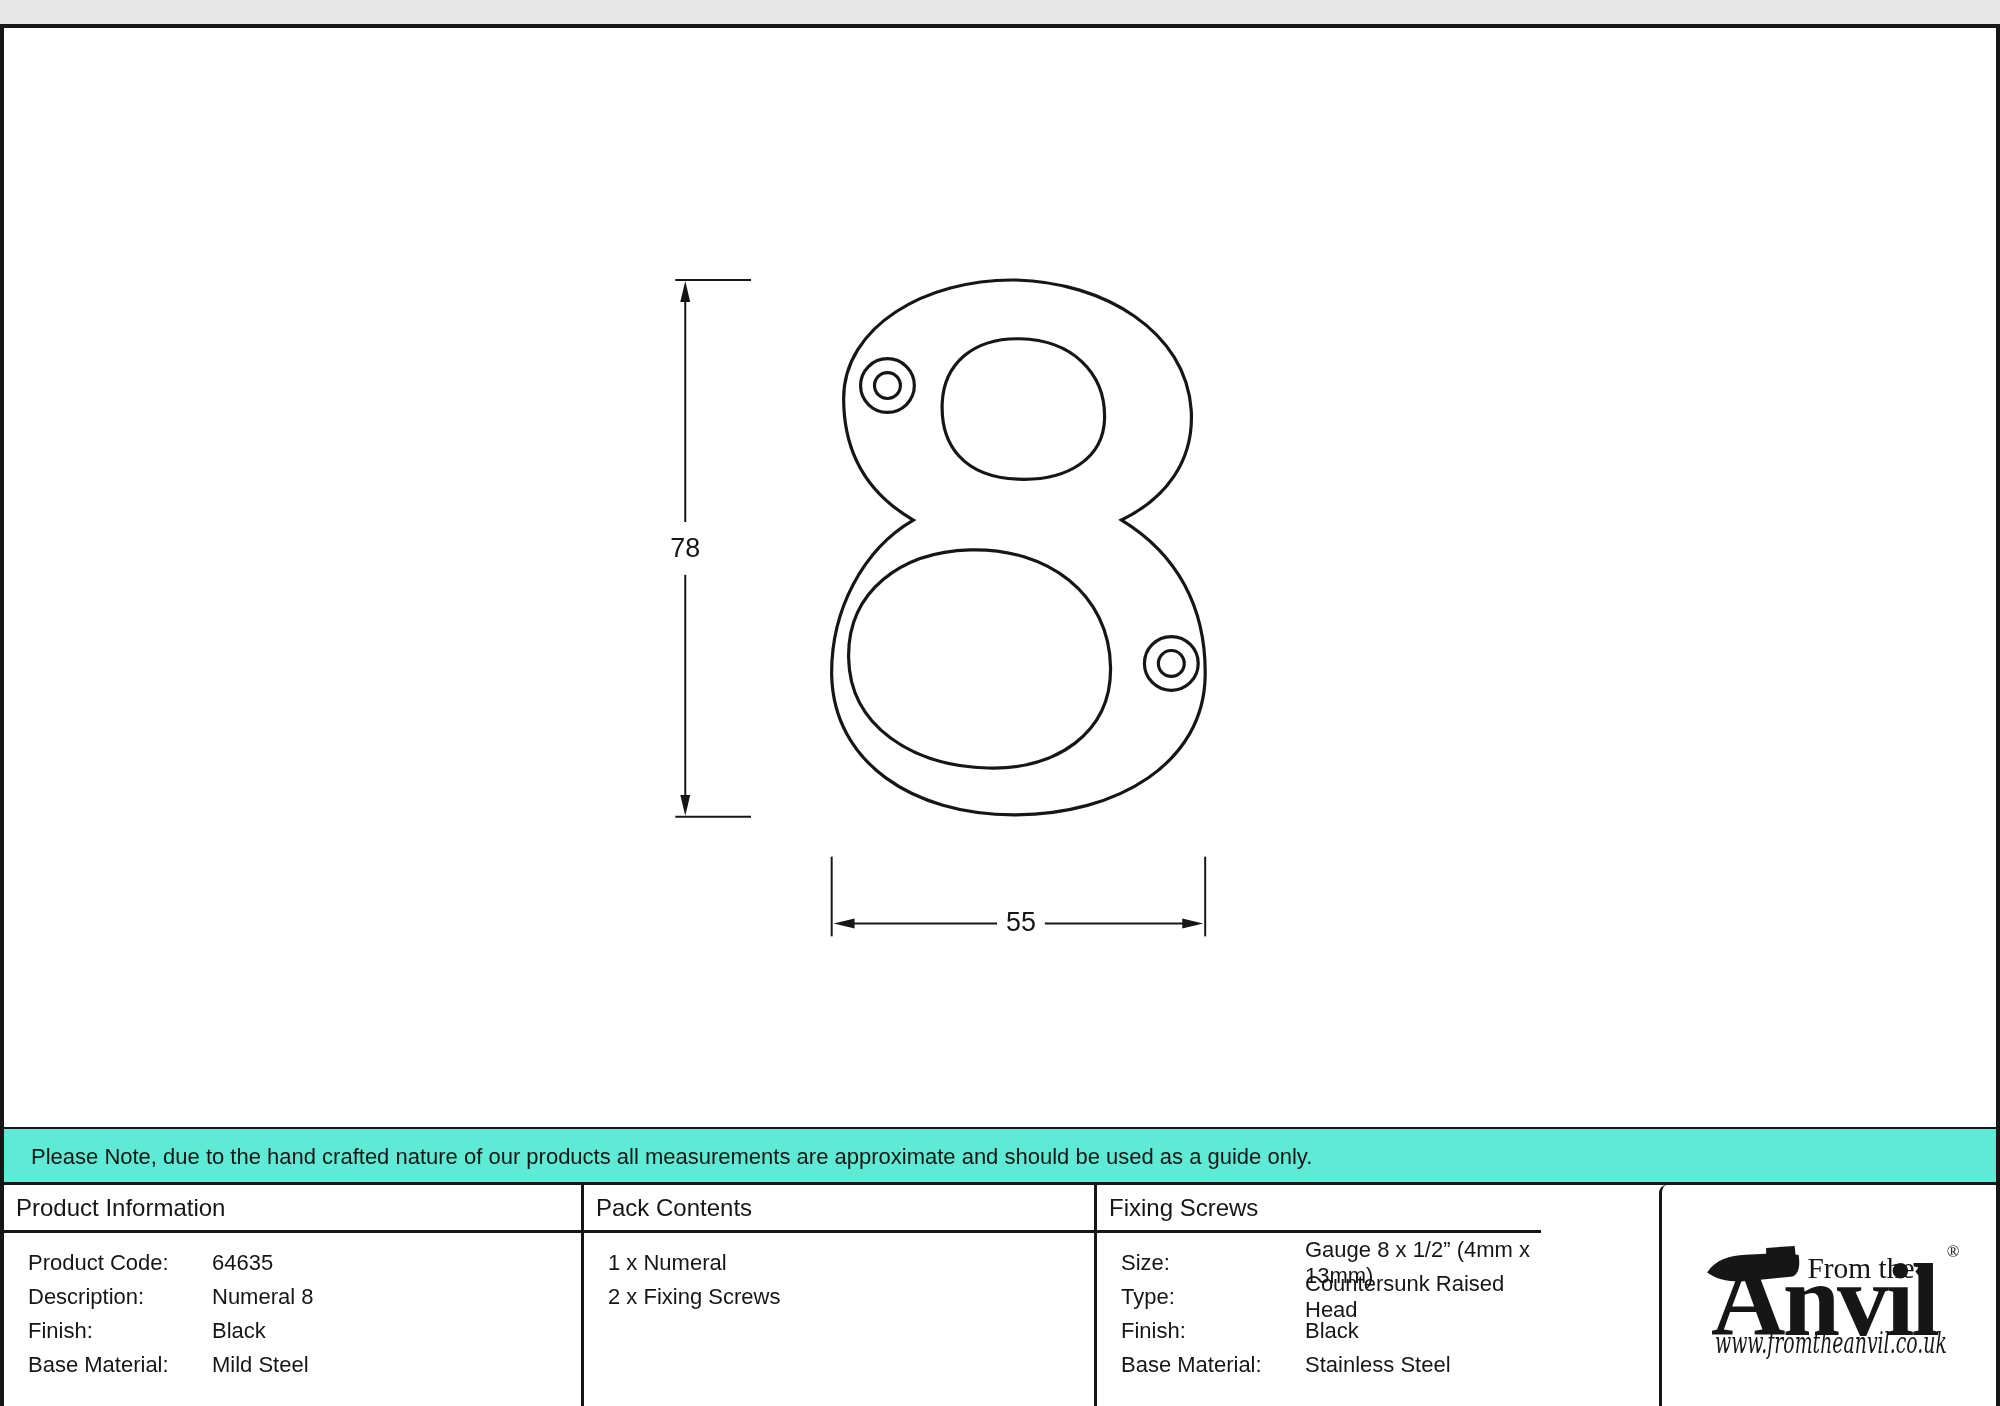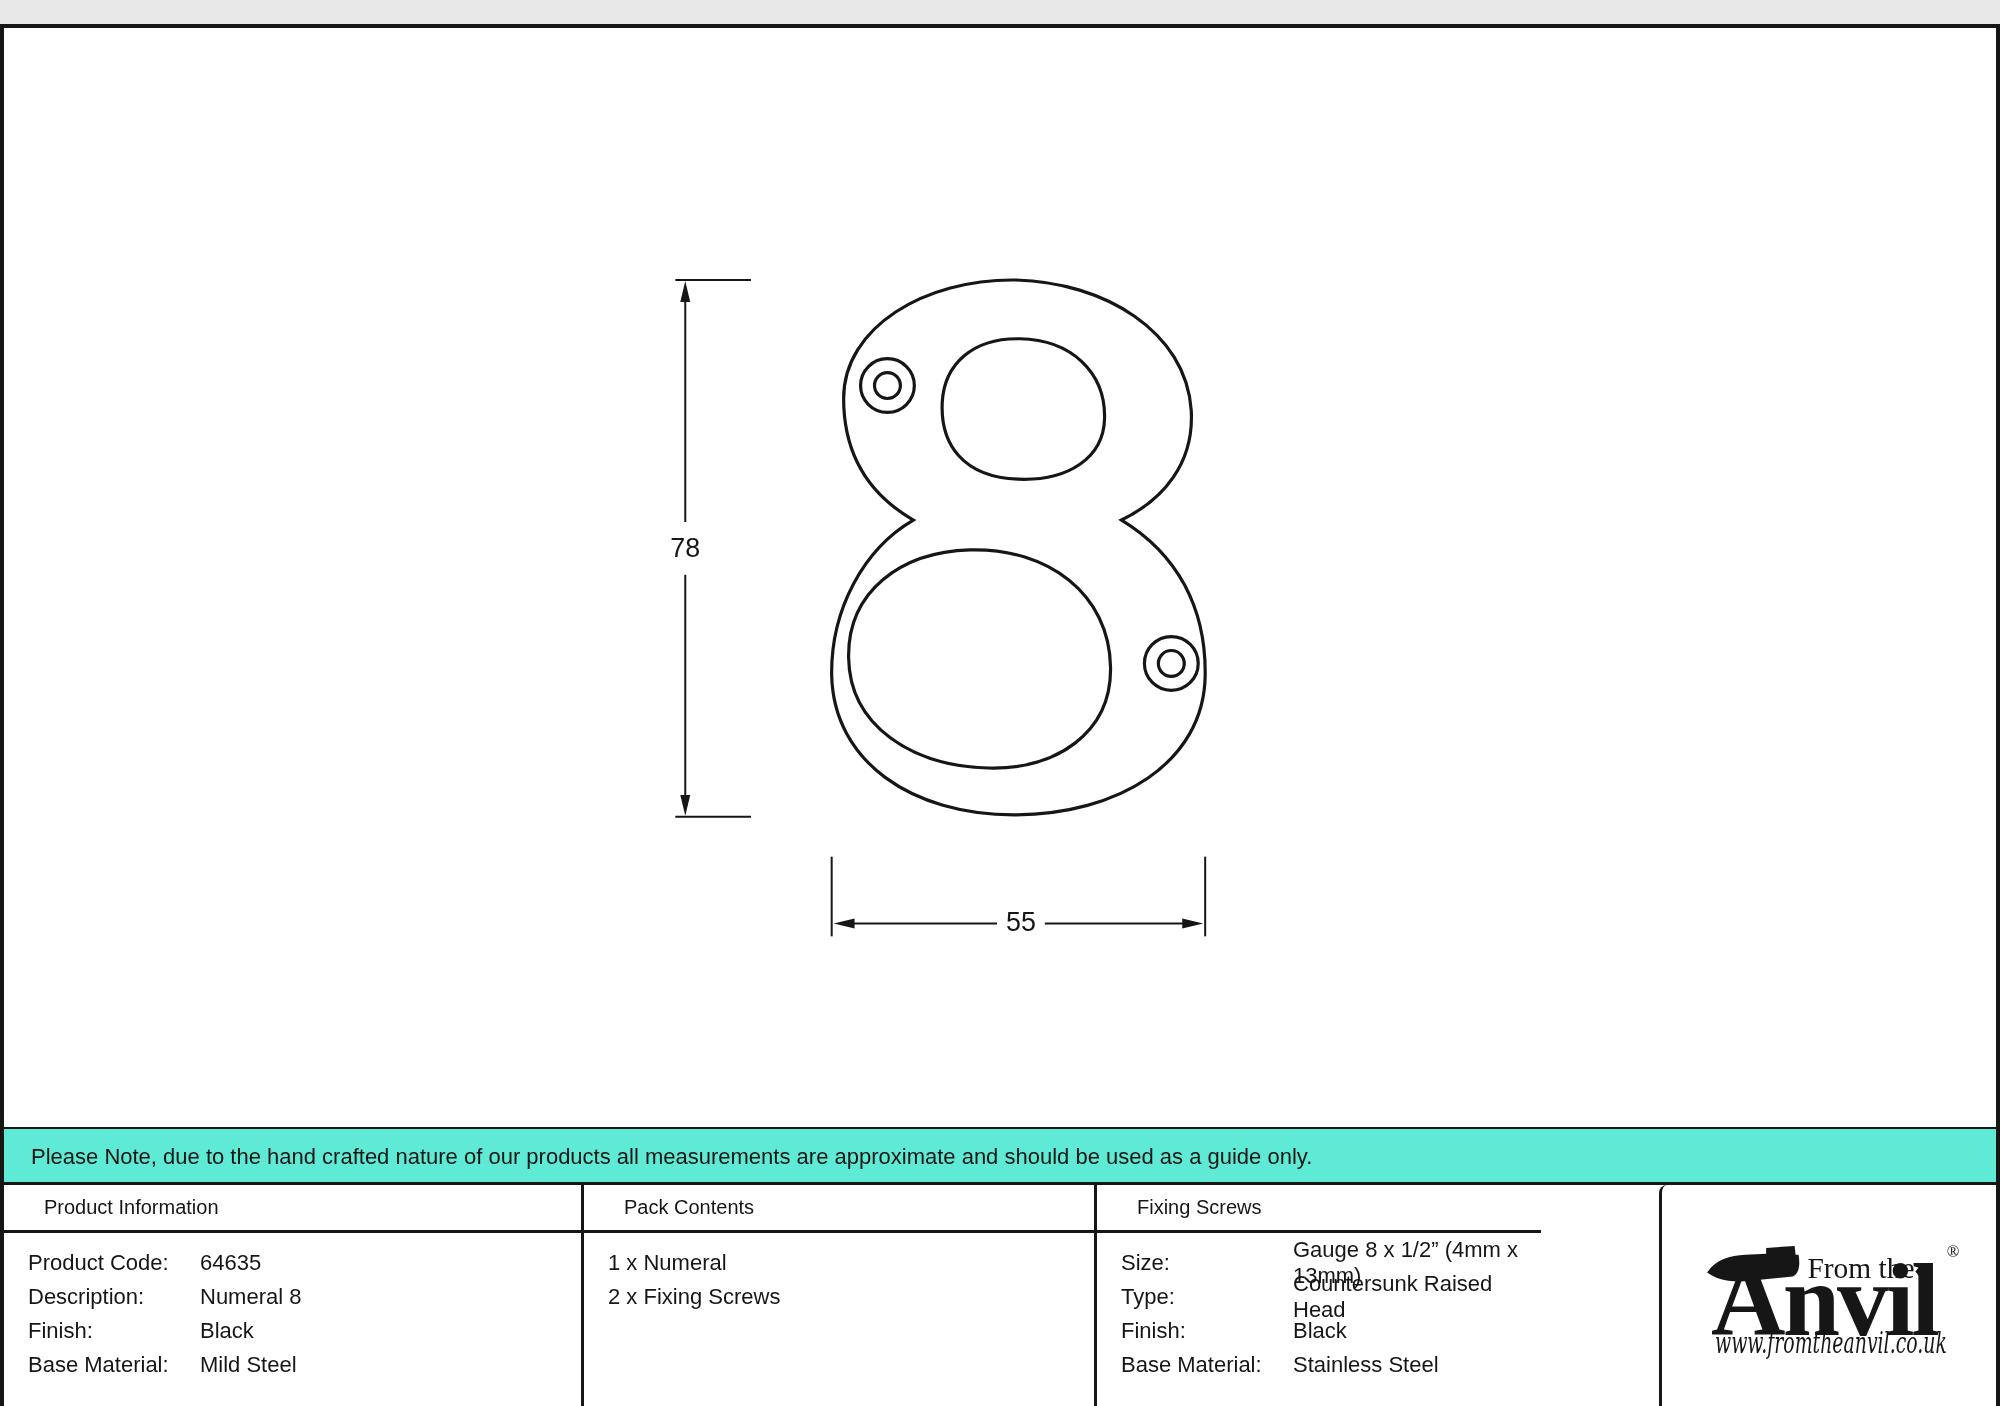--- a/index.html
+++ b/index.html
@@ -37,24 +37,24 @@
   }
   .col{position:absolute;top:0;height:100%;box-sizing:border-box;}
   .c1{left:0;width:577px;}
   .c2{left:577px;width:513px;border-left:3px solid #161616;}
   .c3{left:1090px;width:447px;border-left:3px solid #161616;}
   .c4{left:1655px;right:0;border-left:3px solid #161616;
       display:flex;align-items:center;justify-content:center;border-radius:8px;}
   .hdr{
     height:45px;line-height:45px;
     border-bottom:3px solid #161616;
-    padding-left:40px;font-size:20px;
+    padding-left:12px;font-size:24px;
   }
   .bdy{padding:13px 0 0 24px;}
-  .kv{display:flex;align-items:center;height:34px;font-size:22px;}
+  .kv{display:flex;align-items:center;height:34px;font-size:22px;gap:12px;}
   .k{width:172px;flex:none;}
   .li{display:flex;align-items:center;height:34px;font-size:22px;}
   
   .logo-wordmark{font-family:"Liberation Serif",serif;font-weight:bold;font-size:105px;letter-spacing:-3px;fill:#161616;}
   .logo-prefix{font-family:"Liberation Serif",serif;font-size:30px;fill:#161616;}
   .logo-diamond{font-family:"Liberation Serif",serif;font-size:26px;fill:#161616;}
   .logo-reg{font-family:"Liberation Serif",serif;font-size:17px;fill:#161616;}
   .logo-site{font-family:"DejaVu Serif",serif;font-style:italic;font-size:31px;fill:#161616;}
 </style>
 </head>

